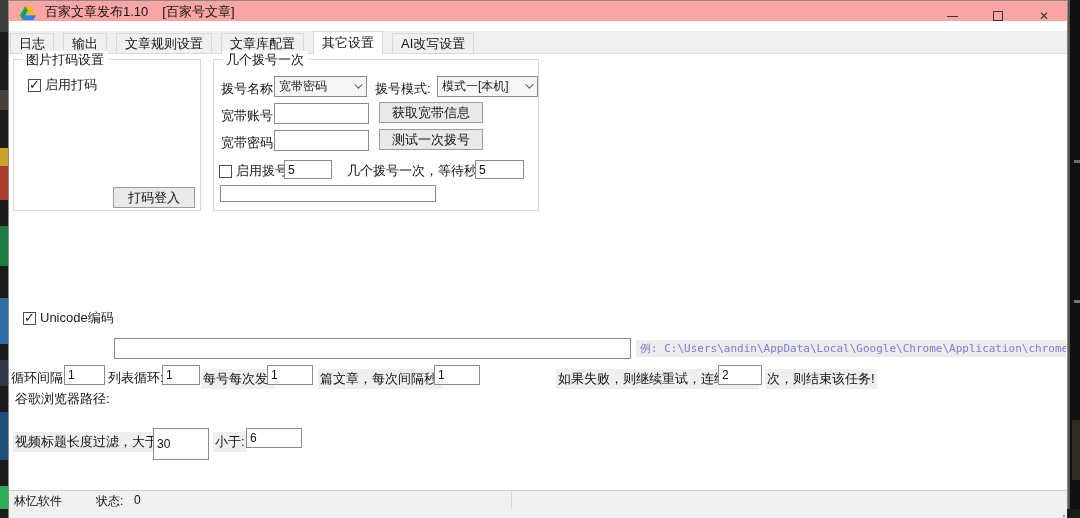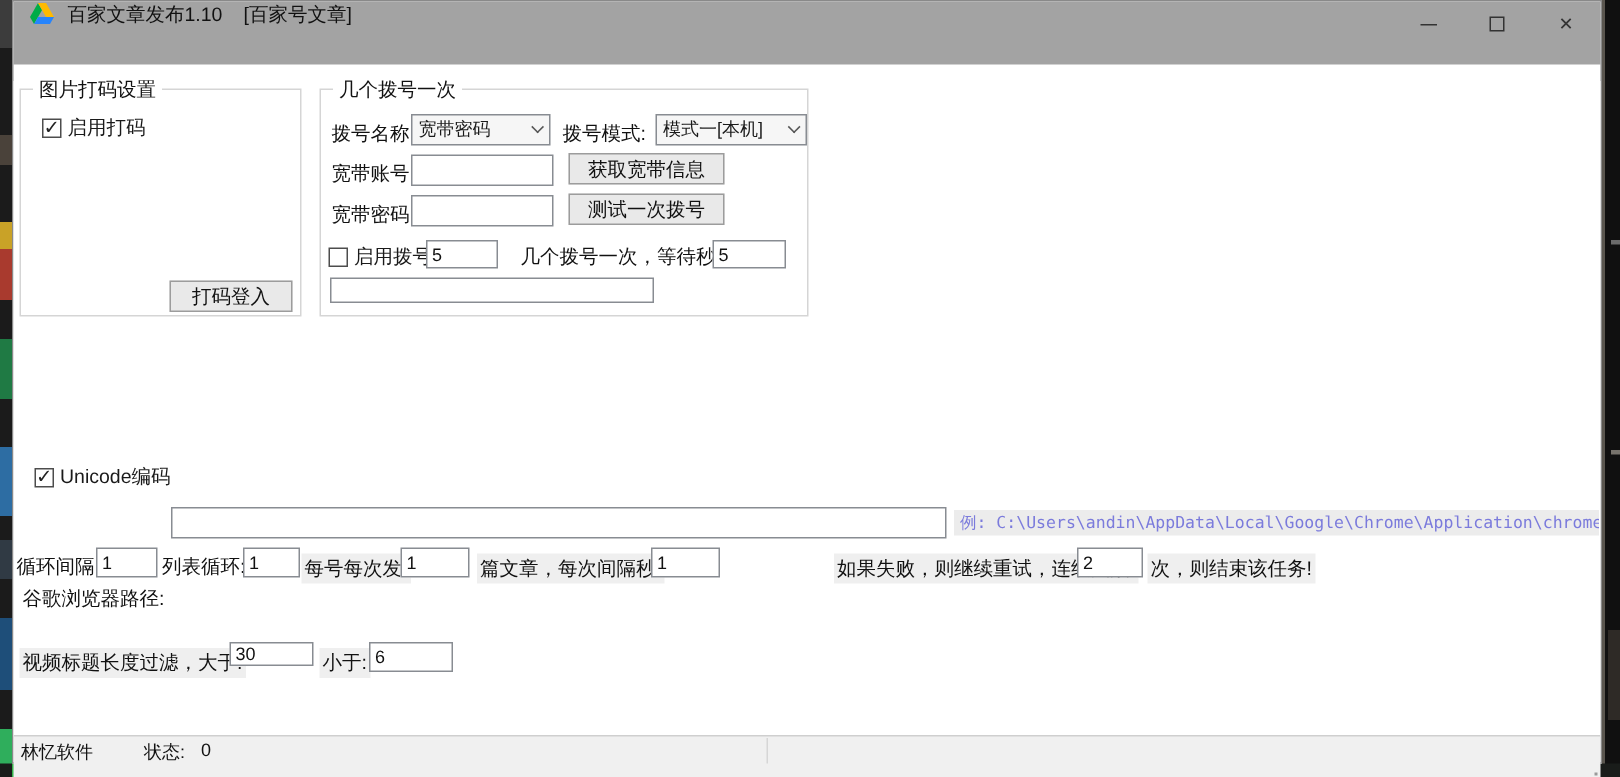--- a/index.html
+++ b/index.html
@@ -18,22 +18,22 @@
   #strip-right .fr3 { right:0; top:420px; width:8px; height:60px; background:#2e2a26; }
   #strip-bottom .fb1 { left:8px; top:0; width:14px; height:9px; background:#35b24a; }
   #strip-bottom .fb2 { left:300px; top:2px; width:260px; height:7px; background:#25332e; }
   #strip-bottom .fb3 { left:800px; top:2px; width:180px; height:7px; background:#2a2d2b; }
   #strip-bottom .fb4 { left:1040px; top:1px; width:26px; height:8px; background:#c9cfc9; }
 
   
   .window { position:absolute; left:8px; top:0; width:1060px; height:509px;
             background:#fff; border:1px solid #898989; }
 
-  .titlebar { position:absolute; left:0; top:0; width:100%; height:42px; background:#a3a3a3;
-              display:flex; align-items:flex-start; }
+  .titlebar { position:absolute; left:0; top:0; width:100%; height:20px; background:#fca5a5;
+              display:flex; align-items:flex-end; }
   .app-icon { margin-left:11px; width:16px; height:16px; flex:0 0 auto; }
   .title-text { margin-left:9px; font-size:13px; color:#111; }
   .title-sub  { margin-left:14px; font-size:13px; color:#111; }
   .win-controls { position:absolute; right:0; top:0; height:30px; display:flex; }
   .win-btn { width:46px; height:30px; display:flex; align-items:center; justify-content:center;
              color:#333; font-size:12px; cursor:default; }
   .max-glyph { width:10px; height:10px; border:1px solid #333; display:inline-block; }
   .min-glyph { width:11px; height:0; border-top:1px solid #333; display:inline-block; }
 
   
@@ -114,21 +114,21 @@
   #ls-per-label      { left:192px; top:315px; }
   #ls-per-input      { position:absolute; left:258px; top:311px; width:46px; height:20px; }
   #ls-gap-label      { left:309px; top:315px; }
   #ls-gap-input      { position:absolute; left:425px; top:311px; width:46px; height:20px; }
   #ls-fail-label     { left:547px; top:315px; }
   #ls-fail-input     { position:absolute; left:709px; top:311px; width:44px; height:20px; }
   #ls-fail-suffix    { left:756px; top:315px; }
 
   
   #vf-label      { left:4px;   top:378px; }
-  #vf-gt-input   { position:absolute; left:144px; top:374px; width:56px; height:16px; }
+  #vf-gt-input   { position:absolute; left:144px; top:374px; width:56px; height:32px; }
   #vf-less-label { left:204px; top:378px; }
   #vf-lt-input   { position:absolute; left:237px; top:374px; width:56px; height:20px; }
 
   
   .statusbar { position:absolute; left:0; top:489px; width:100%; height:33px; background:#f0f0f0;
                border-top:1px solid #cfcfcf; font-size:12px; }
   .statusbar .s-item { position:absolute; top:2px; white-space:nowrap; color:#111; }
   #sb-brand  { left:5px; }
   #sb-status { left:87px; }
   #sb-value  { left:125px; }
@@ -181,20 +181,28 @@
         </div>
       <div class="win-btn">
           <span class="max-glyph"></span>
         </div>
       <div class="win-btn">
           <span>✕</span>
         </div>
     </div>
   </div>
 
+  <div class="tabstrip">
+    <div class="tab">日志</div>
+    <div class="tab">输出</div>
+    <div class="tab">文章规则设置</div>
+    <div class="tab">文章库配置</div>
+    <div class="tab active">其它设置</div>
+    <div class="tab">AI改写设置</div>
+  </div>
 
   <div class="content">
 
     <div class="groupbox" id="group-captcha">
       <span class="legend">图片打码设置</span>
       <div class="cb-row" id="captcha-enable">
         <span class="cb checked"></span>
         <span>启用打码</span>
       </div>
       <button class="btn" id="captcha-login-btn">打码登入</button>

